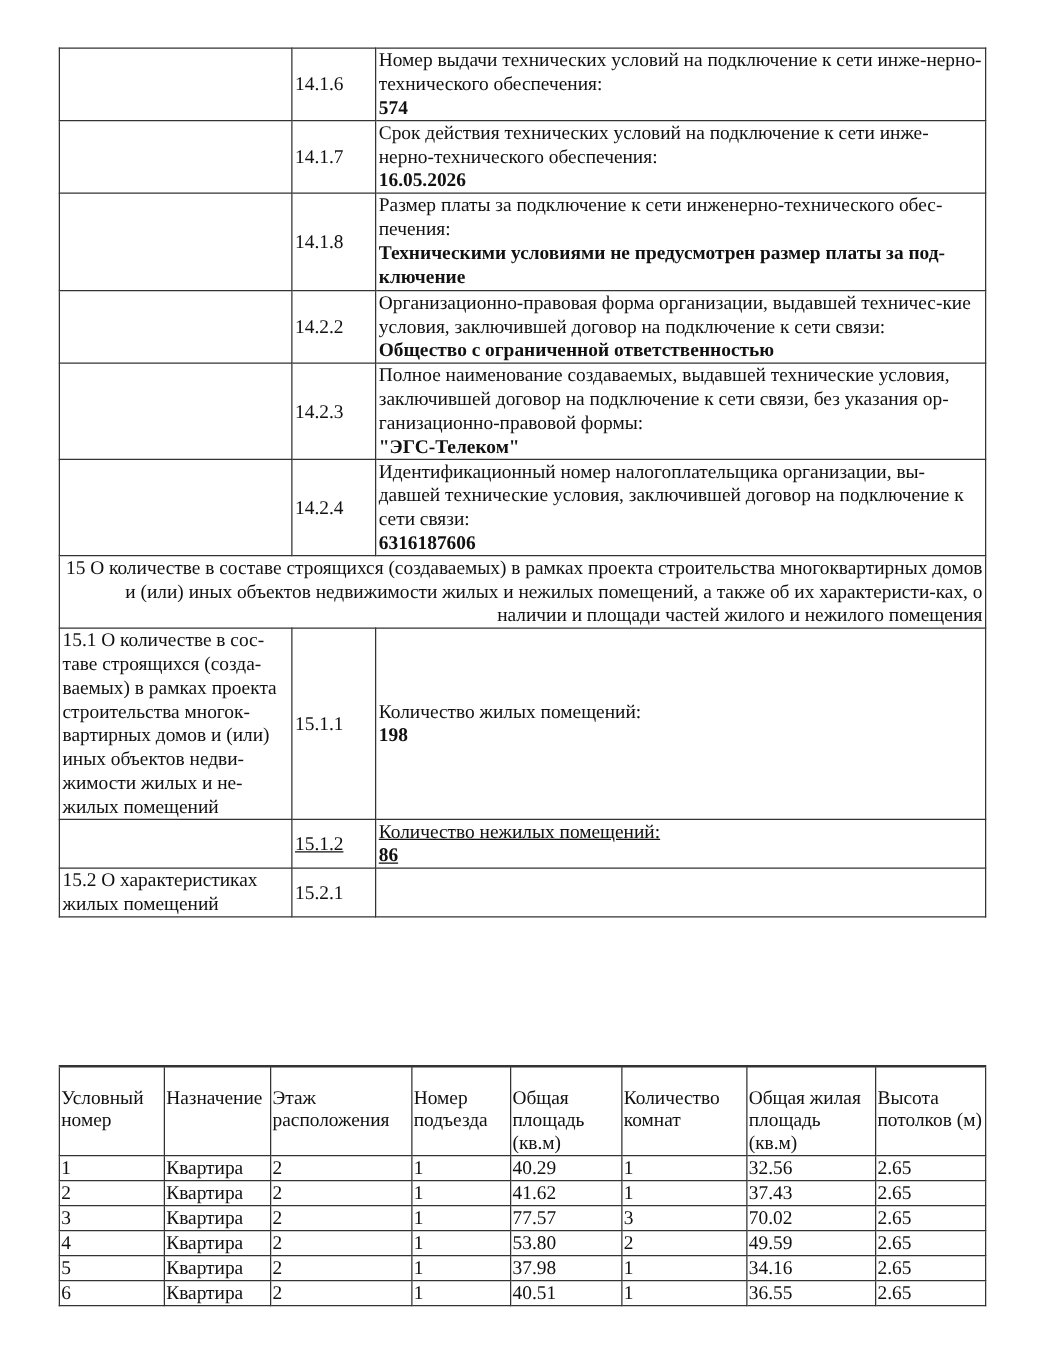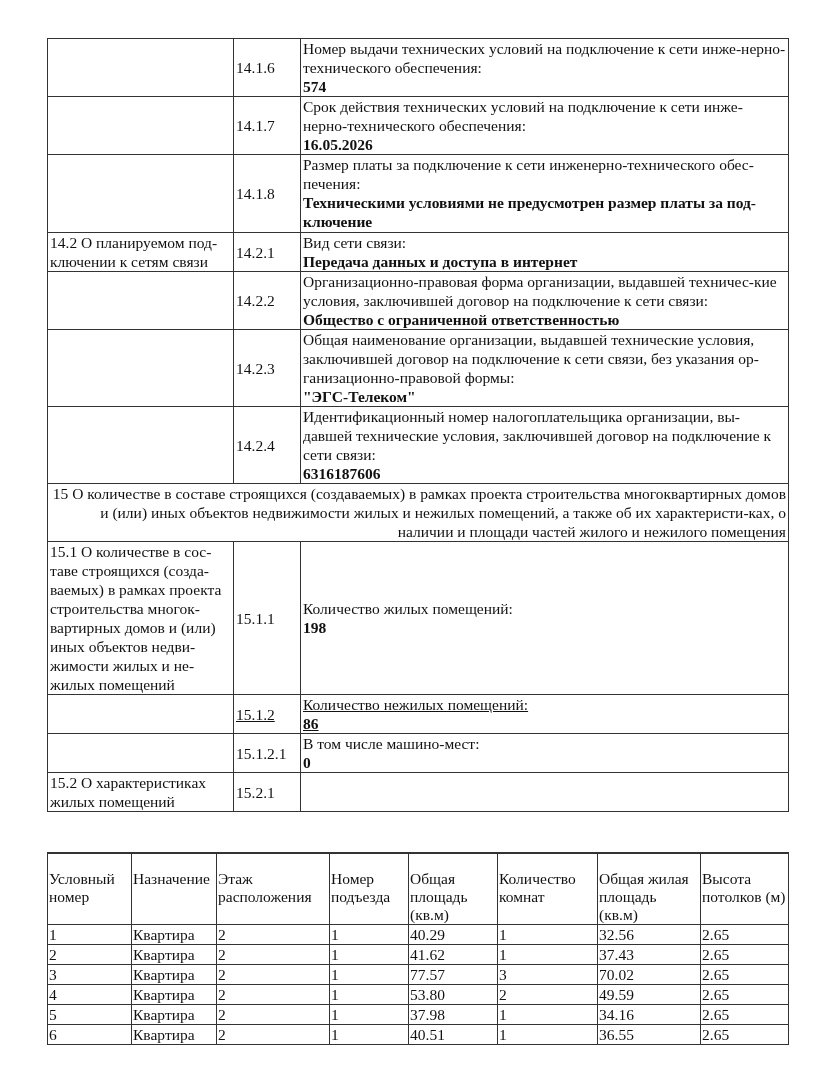--- a/index.html
+++ b/index.html
@@ -62,41 +62,33 @@
       </td>
     </tr>
     <tr class="r-1418">
       <td></td>
       <td class="num">14.1.8</td>
       <td>
         <span>Размер платы за подключение к сети инженерно-технического обес-печения:</span>
         <span class="b">Техническими условиями не предусмотрен размер платы за под-ключение</span>
       </td>
     </tr>
-    <tr class="r-1421">
-      <td>14.2 О планируемом под-ключении к сетям связи</td>
-      <td class="num">14.2.1</td>
-      <td>
-        <span>Вид сети связи:</span>
-        <span class="b">Передача данных и доступа в интернет</span>
-      </td>
-    </tr>
     <tr class="r-1422">
       <td></td>
       <td class="num">14.2.2</td>
       <td>
         <span>Организационно-правовая форма организации, выдавшей техничес-кие условия, заключившей договор на подключение к сети связи:</span>
         <span class="b">Общество с ограниченной ответственностью</span>
       </td>
     </tr>
     <tr class="r-1423">
       <td></td>
       <td class="num">14.2.3</td>
       <td>
-        <span>Общая наименование организации, выдавшей технические условия, заключившей договор на подключение к сети связи, без указания ор-ганизационно-правовой формы:</span>
+        <span>Полное наименование создаваемых, выдавшей технические условия, заключившей договор на подключение к сети связи, без указания ор-ганизационно-правовой формы:</span>
         <span class="b">"ЭГС-Телеком"</span>
       </td>
     </tr>
     <tr class="r-1424">
       <td></td>
       <td class="num">14.2.4</td>
       <td>
         <span>Идентификационный номер налогоплательщика организации, вы-давшей технические условия, заключившей договор на подключение к сети связи:</span>
         <span class="b">6316187606</span>
       </td>
@@ -111,28 +103,20 @@
         <span>Количество жилых помещений:</span>
         <span class="b">198</span>
       </td>
     </tr>
     <tr class="r-1512">
       <td></td>
       <td class="num">15.1.2</td>
       <td>
         <span>Количество нежилых помещений:</span>
         <span class="b">86</span>
-      </td>
-    </tr>
-    <tr class="r-15121">
-      <td></td>
-      <td class="num">15.1.2.1</td>
-      <td>
-        <span>В том числе машино-мест:</span>
-        <span class="b">0</span>
       </td>
     </tr>
     <tr class="r-1521">
       <td>15.2 О характеристиках жилых помещений</td>
       <td class="num">15.2.1</td>
       <td>
         <span></span>
         <span class="b"></span>
       </td>
     </tr>

